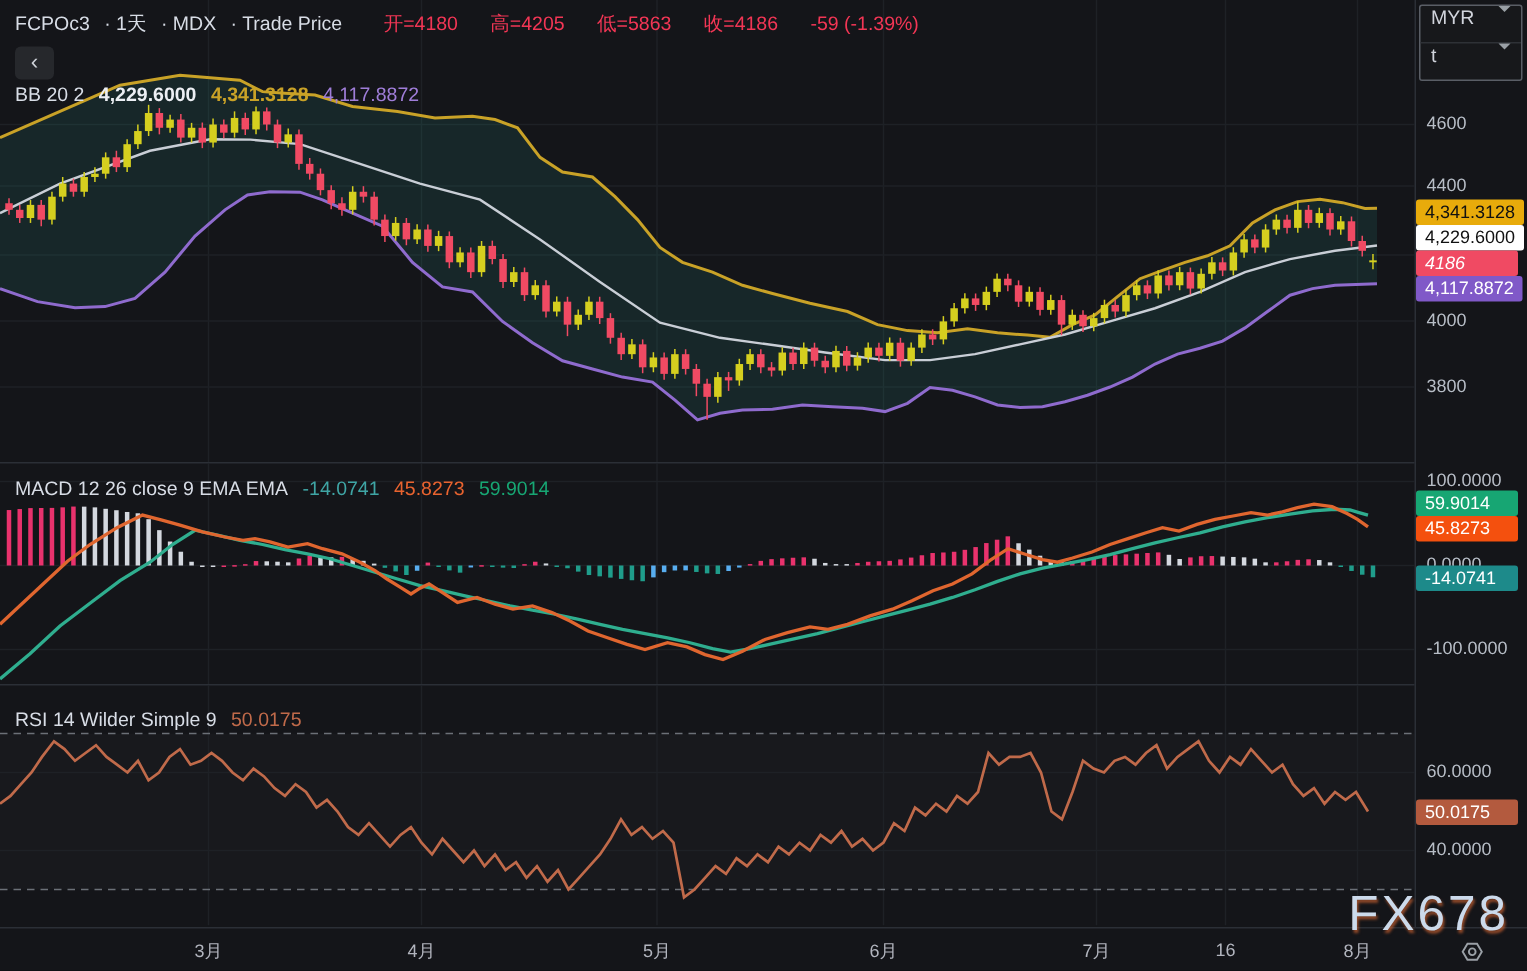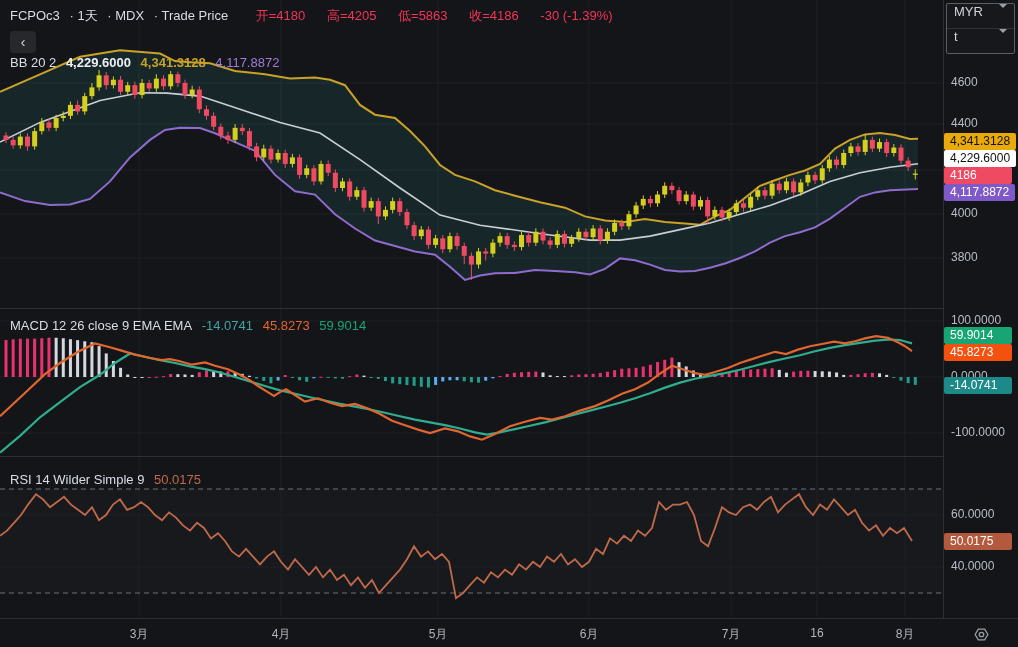--- a/index.html
+++ b/index.html
@@ -480,21 +480,21 @@
   <div class="sep-h" style="top:308px"></div>
   <div class="sep-h" style="top:456px"></div>
   <div class="sep-v"></div>
 
   <div class="hdr-row" style="top:7px">
     <span class="t"><span>FCPOc3</span> · <span>1天</span> · <span>MDX</span> · <span>Trade Price</span></span>
     <span class="red">开=4180</span>
     <span class="red">高=4205</span>
     <span class="red">低=5863</span>
     <span class="red">收=4186</span>
-    <span class="red">-30 (-1.39%)</span>
+    <span class="red">-59 (-1.39%)</span>
   </div>
 
   <div class="back-btn">
     <span>‹</span>
   </div>
 
   <div class="hdr-row" style="top:55px">
     <span class="t">BB 20 2</span>
     <span class="bb-white">4,229.6000</span>
     <span class="bb-gold">4,341.3128</span>
@@ -513,21 +513,21 @@
     <span class="rsi-val">50.0175</span>
   </div>
 
   <div id="right-axis">
       <div class="axis-label" style="top: 75px;">4600</div>
       <div class="axis-label" style="top: 116px;">4400</div>
       <div class="axis-label" style="top: 206px;">4000</div>
       <div class="axis-label" style="top: 250px;">3800</div>
       <div class="axis-badge" style="top: 133px; background: rgb(232, 171, 11); color: rgb(17, 17, 17);">4,341.3128</div>
       <div class="axis-badge" style="top: 150px; background: rgb(255, 255, 255); color: rgb(17, 17, 17);">4,229.6000</div>
-      <div class="axis-badge" style="top: 167px; background: rgb(240, 74, 99); color: rgb(255, 255, 255);">4186</div>
+      <div class="axis-badge" style="top: 167px; background: rgb(240, 74, 99); color: rgb(255, 255, 255); font-style: italic;">4186</div>
       <div class="axis-badge" style="top: 184px; background: rgb(128, 89, 200); color: rgb(255, 255, 255);">4,117.8872</div>
       <div class="axis-label" style="top: 313px;">100.0000</div>
       <div class="axis-label" style="top: 369px;">0.0000</div>
       <div class="axis-label" style="top: 425px;">-100.0000</div>
       <div class="axis-badge" style="top: 327px; background: rgb(23, 166, 115); color: rgb(255, 255, 255);">59.9014</div>
       <div class="axis-badge" style="top: 344px; background: rgb(244, 80, 14); color: rgb(255, 255, 255);">45.8273</div>
       <div class="axis-badge" style="top: 377px; background: rgb(29, 138, 138); color: rgb(255, 255, 255);">-14.0741</div>
       <div class="axis-label" style="top: 507px;">60.0000</div>
       <div class="axis-label" style="top: 559px;">40.0000</div>
       <div class="axis-badge" style="top: 533px; background: rgb(179, 90, 62); color: rgb(255, 255, 255);">50.0175</div>
@@ -537,20 +537,21 @@
     <div class="drop-row">
       <span>MYR</span>
       <span class="caret"></span>
     </div>
     <div class="drop-row">
       <span>t</span>
       <span class="caret"></span>
     </div>
   </div>
 
+  <div id="watermark">FX678</div>
 
   <div id="time-axis">
       <span class="time-label" style="left: 139px;">3月</span>
       <span class="time-label" style="left: 281px;">4月</span>
       <span class="time-label" style="left: 438px;">5月</span>
       <span class="time-label" style="left: 589px;">6月</span>
       <span class="time-label" style="left: 731px;">7月</span>
       <span class="time-label" style="left: 817px;">16</span>
       <span class="time-label" style="left: 905px;">8月</span>
     </div>

